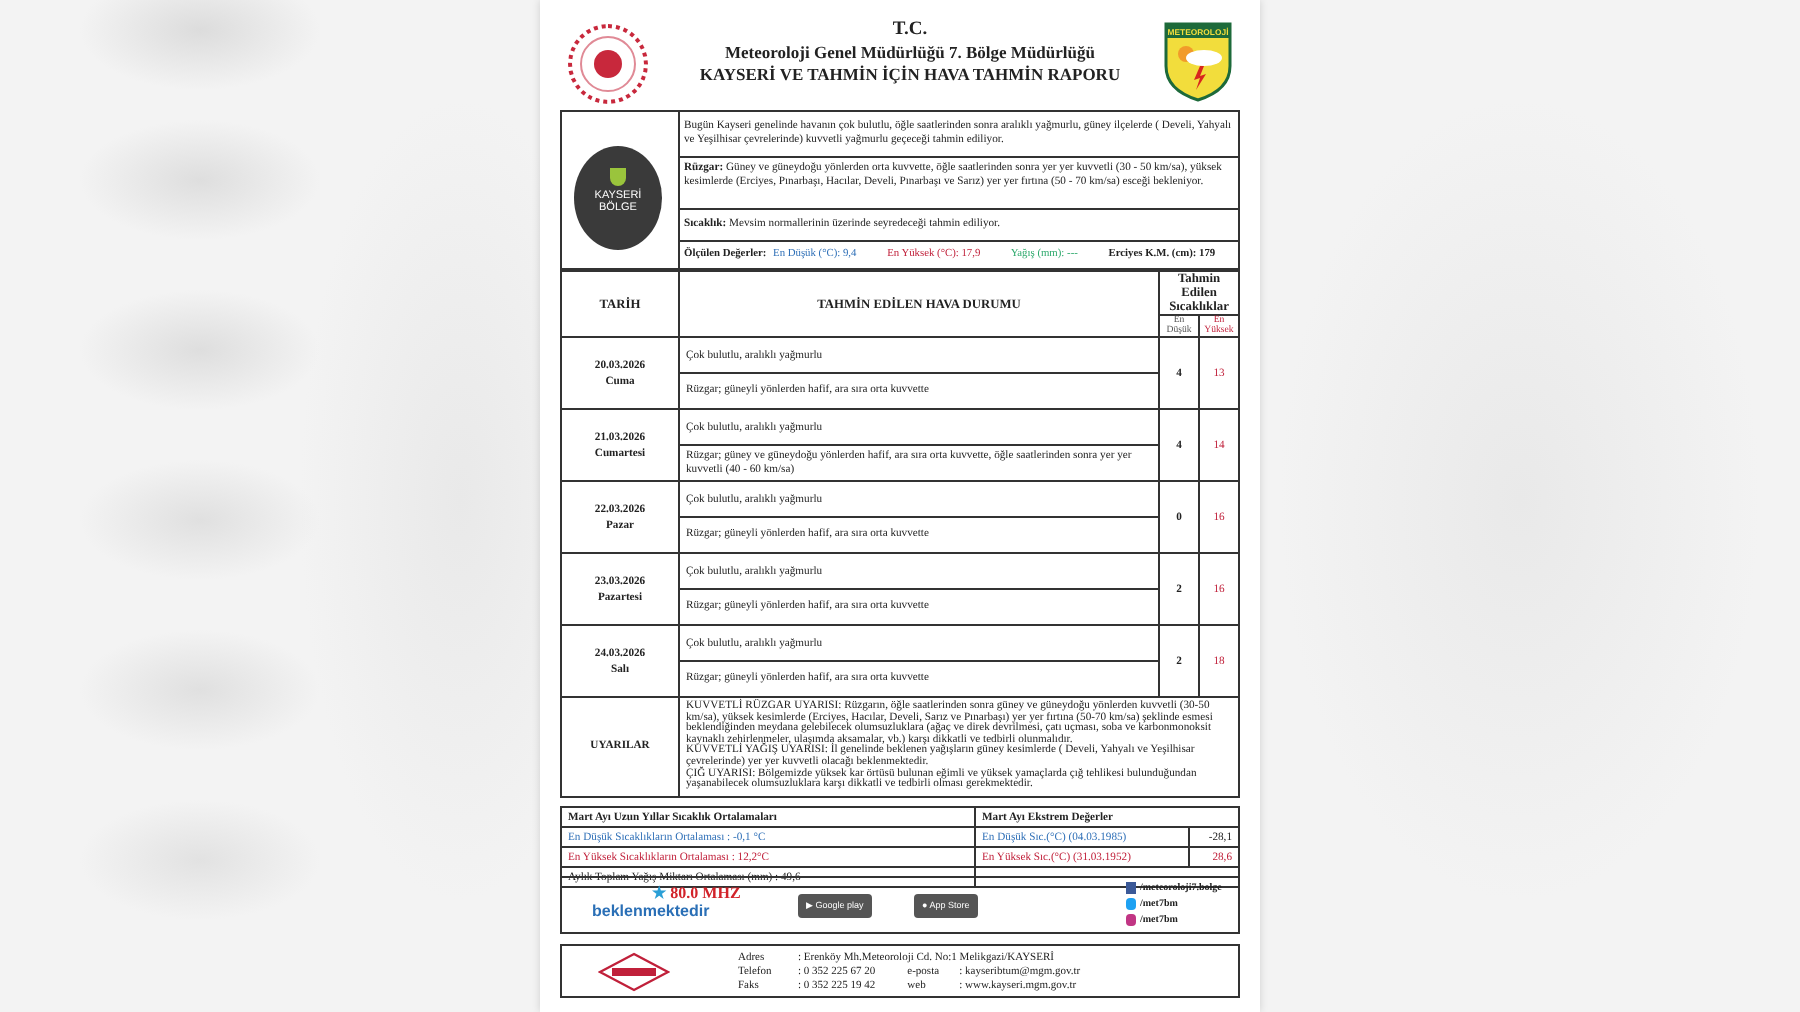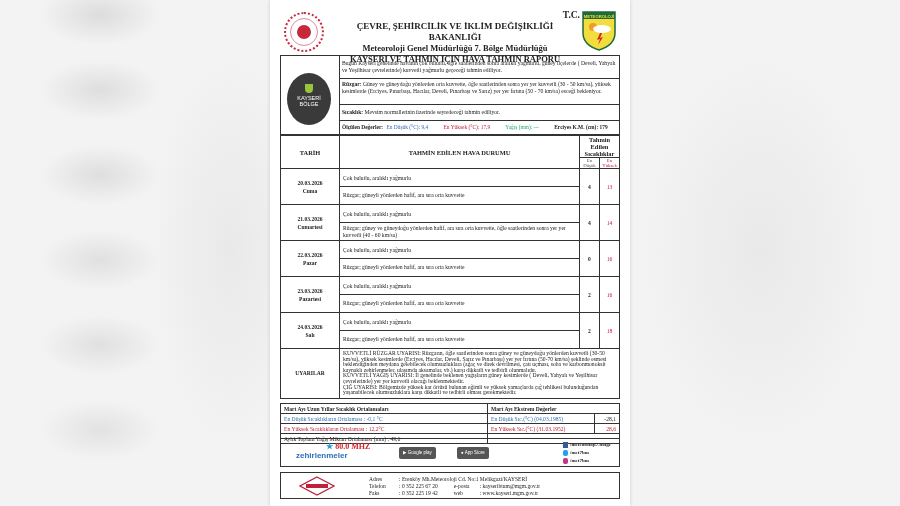--- a/index.html
+++ b/index.html
@@ -14,21 +14,21 @@
      radial-gradient(ellipse 80px 200px at 230px 250px,#e9e9e9,transparent),
      radial-gradient(ellipse 120px 200px at 760px 250px,#e9e9e9,transparent),
      #f3f3f3;}
   .doc{position:absolute;left:270px;top:0;width:360px;height:506px;background:#fff;box-shadow:0 0 4px rgba(0,0,0,.15);}
   .hdr{position:absolute;left:0;top:0;width:360px;height:56px;}
   .logo-left{position:absolute;left:14px;top:12px;width:40px;height:40px;border-radius:50%;border:2px dotted #c8283c;background:#fff;box-sizing:border-box;}
   .logo-left .inner{position:absolute;left:11px;top:11px;width:14px;height:14px;border-radius:50%;background:#c8283c;}
   .logo-left .ring{position:absolute;left:4px;top:4px;width:28px;height:28px;border-radius:50%;border:1px solid #e08a96;box-sizing:border-box;}
   .logo-right{position:absolute;left:312px;top:11px;width:34px;height:40px;}
   .hdr-text{position:absolute;left:60px;top:10px;width:250px;text-align:center;font-weight:bold;line-height:11px;}
-  .hdr-text .l1{font-size:9.5px;text-align:right;}
+  .hdr-text .l1{font-size:9.5px;}
   .hdr-text .l2{font-size:9px;}
   .hdr-text .l3{font-size:8.5px;}
   .hdr-text .l4{font-size:8.5px;}
   .sec1{position:absolute;left:10px;top:55px;width:340px;height:80px;border:1px solid #333;box-sizing:border-box;}
   .sec1 .left{position:absolute;left:0;top:0;width:58px;height:78px;border-right:1px solid #333;}
   .badge{position:absolute;left:6px;top:17px;width:44px;height:52px;border-radius:50%;background:#3a3a3a;color:#fff;font-family:"Liberation Sans",sans-serif;font-size:5.5px;text-align:center;}
   .badge .shield{width:8px;height:9px;margin:11px auto 2px;background:#9ac43c;border-radius:0 0 4px 4px;}
   .sec1 .right{position:absolute;left:58px;top:0;width:280px;}
   .row-txt{font-size:5.6px;line-height:7px;padding:2px 3px;border-bottom:1px solid #333;box-sizing:border-box;}
   .row-txt b{font-weight:bold;}
@@ -67,21 +67,20 @@
 
 <div class="doc">
 
   <div class="hdr">
     <div class="logo-left">
         <div class="ring"></div>
         <div class="inner"></div>
       </div>
     <div class="hdr-text">
       <div class="l1">T.C.</div>
-      <div class="l2">ÇEVRE, ŞEHİRCİLİK VE İKLİM DEĞİŞİKLİĞİ BAKANLIĞI</div>
       <div class="l3">Meteoroloji Genel Müdürlüğü 7. Bölge Müdürlüğü</div>
       <div class="l4">KAYSERİ VE TAHMİN İÇİN HAVA TAHMİN RAPORU</div>
     </div>
     <svg class="logo-right" viewBox="0 0 34 40">
       <path d="M1 1 H33 V22 Q33 34 17 39 Q1 34 1 22 Z" fill="#f2dd3c" stroke="#1d6a3a" stroke-width="1.5"></path>
       <rect x="1" y="1" width="32" height="7" fill="#1d6a3a"></rect>
       <text x="17" y="6.5" font-size="4.2" fill="#f2dd3c" text-anchor="middle" font-family="Liberation Sans, sans-serif" font-weight="bold">METEOROLOJİ</text>
       <circle cx="11" cy="16" r="4" fill="#f29b2a"></circle>
       <ellipse cx="20" cy="18" rx="9" ry="4" fill="#fff"></ellipse>
       <path d="M18 22 L15 29 L18 28 L16 34 L21 26 L18 27 L20 22 Z" fill="#d8261e"></path>
@@ -214,21 +213,21 @@
     </tr>
     <tr>
       <td>Aylık Toplam Yağış Miktarı Ortalaması (mm) : 49,6</td>
       <td colspan="2"></td>
     </tr>
   </tbody>
     </table>
 
   <div class="promo">
     <div class="radio"><span style="color:#2a9fd6;">★</span> <span>80.0 MHZ</span></div>
-    <div class="mlogo">zehirlenmeler</div>
+    <div class="mlogo">beklenmektedir</div>
     <div class="store" style="left:118px;">▶ <span>Google play</span></div>
     <div class="store" style="left:176px;"><span>●</span> <span>App Store</span></div>
     <div class="social">
       <div><span class="ic" style="background:#3b5998;"></span><span>/meteoroloji7.bolge</span></div>
       <div><span class="ic" style="background:#1da1f2;border-radius:2px;"></span><span>/met7bm</span></div>
       <div><span class="ic" style="background:#c13584;border-radius:2px;"></span><span>/met7bm</span></div>
     </div>
   </div>
 
   <div class="footer">

